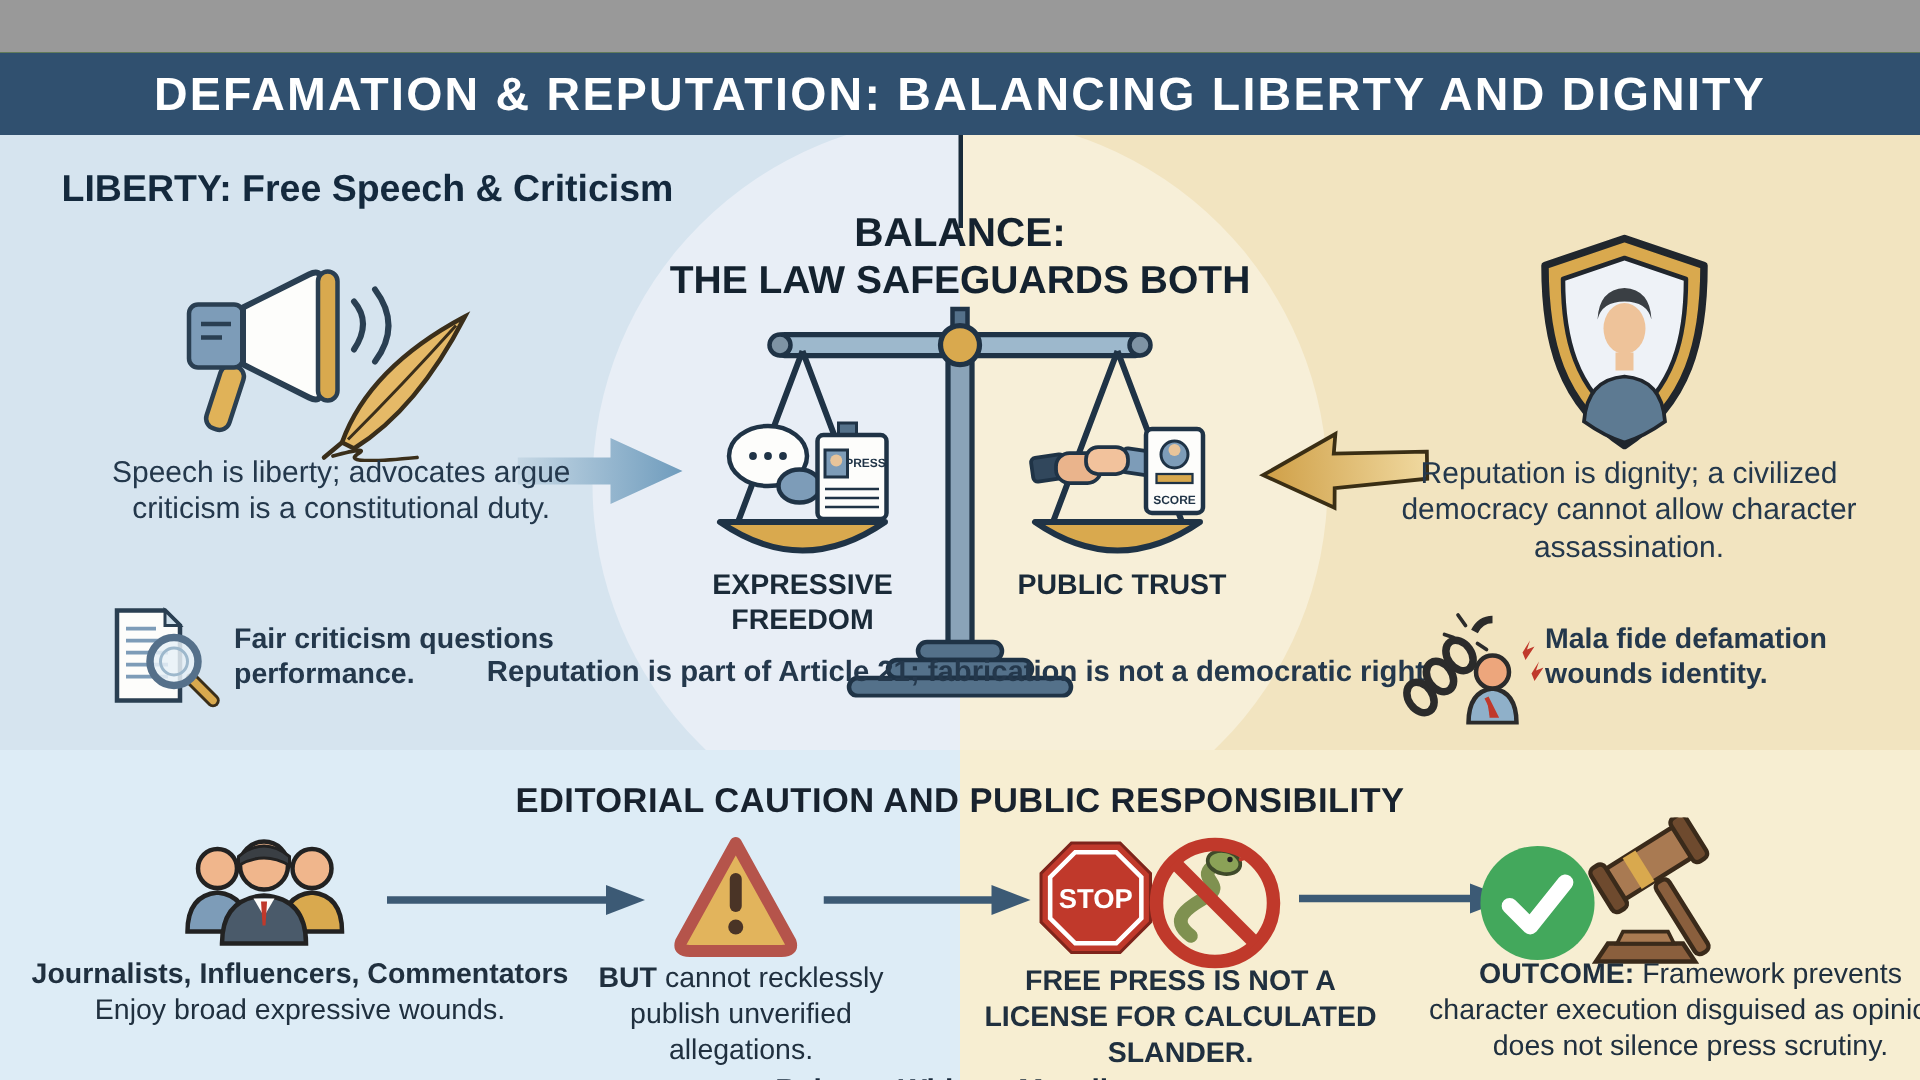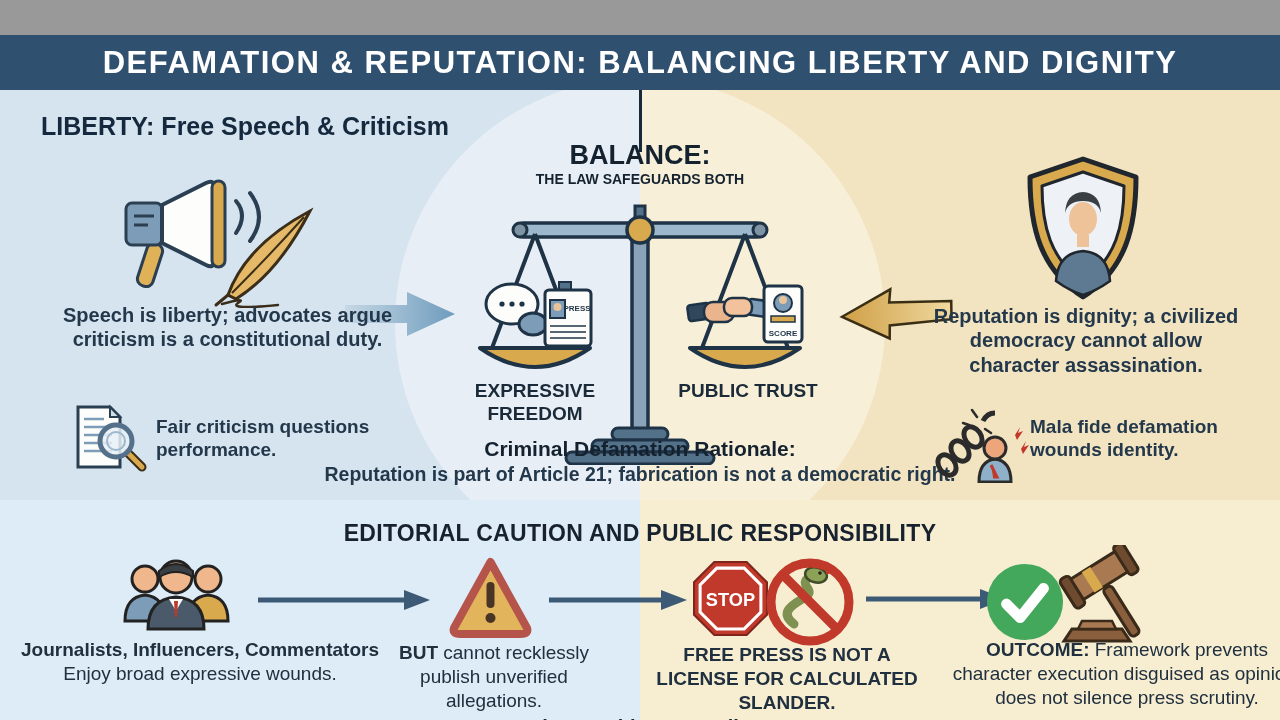--- a/index.html
+++ b/index.html
@@ -7,25 +7,25 @@
         font-family:"Liberation Sans",sans-serif;color:var(--text-dark,#1c2f42);margin-top:35px;}
   .titlebar{position:absolute;left:0;top:0;width:1280px;height:55px;
             background:var(--title-bar,#30506f);display:flex;align-items:center;justify-content:center;}
   .titlebar h1{margin:0;color:#fff;font-size:31px;font-weight:800;letter-spacing:1.5px;}
   .top-area{position:absolute;left:0;top:55px;width:1280px;height:410px;overflow:hidden;
             background:linear-gradient(90deg,var(--left-panel,#d6e4ef) 0 50%,var(--right-panel,#f2e4c0) 50% 100%);}
   .big-circle{position:absolute;left:395px;top:-12px;width:490px;height:490px;border-radius:50%;
               background:linear-gradient(90deg,var(--circle-left,#e8eef6) 0 50%,var(--circle-right,#f7efd8) 50% 100%);}
   .divider-v{position:absolute;left:639px;top:0;width:3px;height:62px;background:#182a3a;}
   .sec-header{position:absolute;font-size:25px;font-weight:800;text-align:center;color:#14293d;}
-  .body-text{position:absolute;font-size:20px;font-weight:700;line-height:1.22;text-align:center;color:#24384c;}
+  .body-text{position:absolute;font-size:20px;font-weight:400;line-height:1.22;text-align:center;color:#24384c;}
   .note-text{position:absolute;font-size:19px;font-weight:600;line-height:1.22;text-align:left;color:#24384c;}
   .balance-h{position:absolute;left:400px;width:480px;text-align:center;color:#14222f;}
   .bh1{top:50px;font-size:27px;font-weight:800;}
-  .bh2{top:81px;font-size:14px;font-weight:800;}
+  .bh2{top:81px;font-size:26px;font-weight:800;}
   .pan-label{position:absolute;top:290px;width:160px;text-align:center;font-size:19px;font-weight:800;line-height:1.2;color:#1a2a38;}
   .rationale{position:absolute;left:280px;top:346px;width:720px;text-align:center;line-height:1.25;}
   .rationale .rt{font-size:21px;font-weight:800;color:#14222f;}
   .rationale .rb{font-size:19.5px;font-weight:600;color:#24384c;}
   .bottom-area{position:absolute;left:0;top:465px;width:1280px;height:255px;
                background:linear-gradient(90deg,var(--bottom-left,#ddecf6) 0 50%,var(--bottom-right,#f7eed2) 50% 100%);}
   .bottom-header{position:absolute;left:0;top:20px;width:1280px;text-align:center;
                  font-size:23px;font-weight:800;letter-spacing:.3px;color:#18222e;}
   .step-text{position:absolute;font-size:19px;font-weight:500;line-height:1.25;text-align:center;color:#20303f;}
   .step-text .b{font-weight:800;}
@@ -147,21 +147,20 @@
         <rect x="331" y="116" width="24" height="6" fill="#d9a94e" stroke="#1f3346" stroke-width="1.5"></rect>
         <text x="343" y="136" text-anchor="middle" font-size="8" font-weight="bold" fill="#1f3346">SCORE</text>
       </g>
       <path d="M250,148 L360,148 Q305,186 250,148 Z" fill="#d9a94e" stroke="#1f3346" stroke-width="4" stroke-linejoin="round"></path>
     </svg>
 
     <div class="pan-label" style="left:455px;">EXPRESSIVE FREEDOM</div>
     <div class="pan-label" style="left:668px;">PUBLIC TRUST</div>
 
     <div class="rationale">
-      <div class="rt">Criminal Defamation Rationale:</div>
       <div class="rb">Reputation is part of Article 21; fabrication is not a democratic right.</div>
     </div>
 
 
     <svg class="icon" style="left:1018px;top:65px;" width="130" height="148" viewBox="0 0 130 148">
       <path d="M65,4 L118,22 C118,72 108,114 65,142 C22,114 12,72 12,22 Z" fill="#d9a94e" stroke="#20262d" stroke-width="5" stroke-linejoin="round"></path>
       <path d="M65,17 L106,31 C106,70 98,104 65,127 C32,104 24,70 24,31 Z" fill="#eef2f7" stroke="#20262d" stroke-width="3" stroke-linejoin="round"></path>
       <path d="M38,126 Q40,98 65,96 Q90,98 92,126 Q78,136 65,140 Q52,136 38,126 Z" fill="#5d7a92" stroke="#20262d" stroke-width="2.5"></path>
       <ellipse cx="65" cy="64" rx="14" ry="17" fill="#eec39a"></ellipse>
       <path d="M47,58 Q48,38 65,37 Q82,38 83,58 Q80,46 65,46 Q50,46 47,58 Z" fill="#3a3f44"></path>

